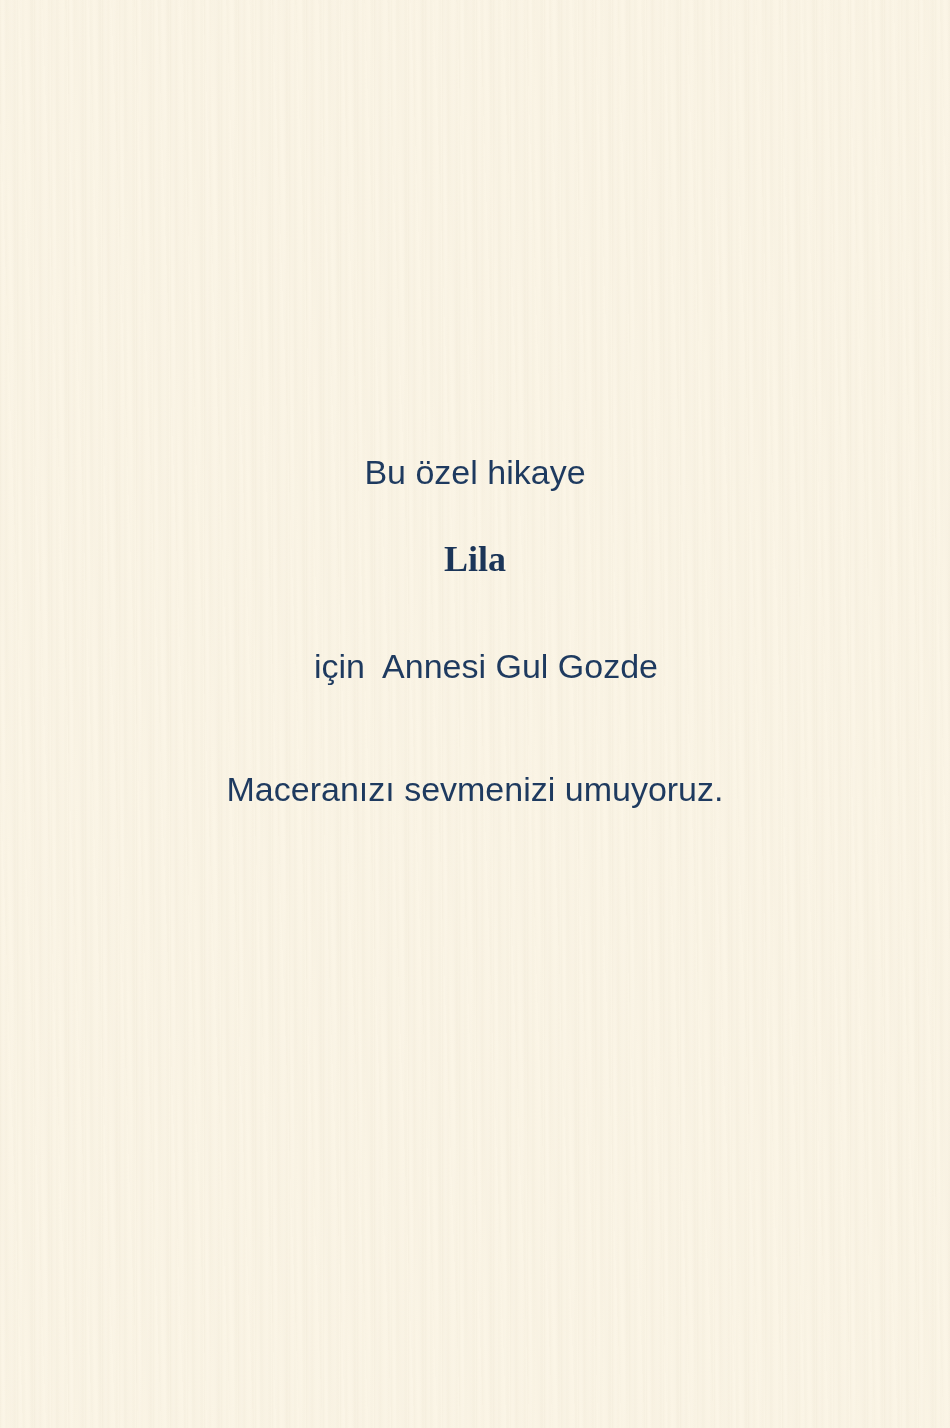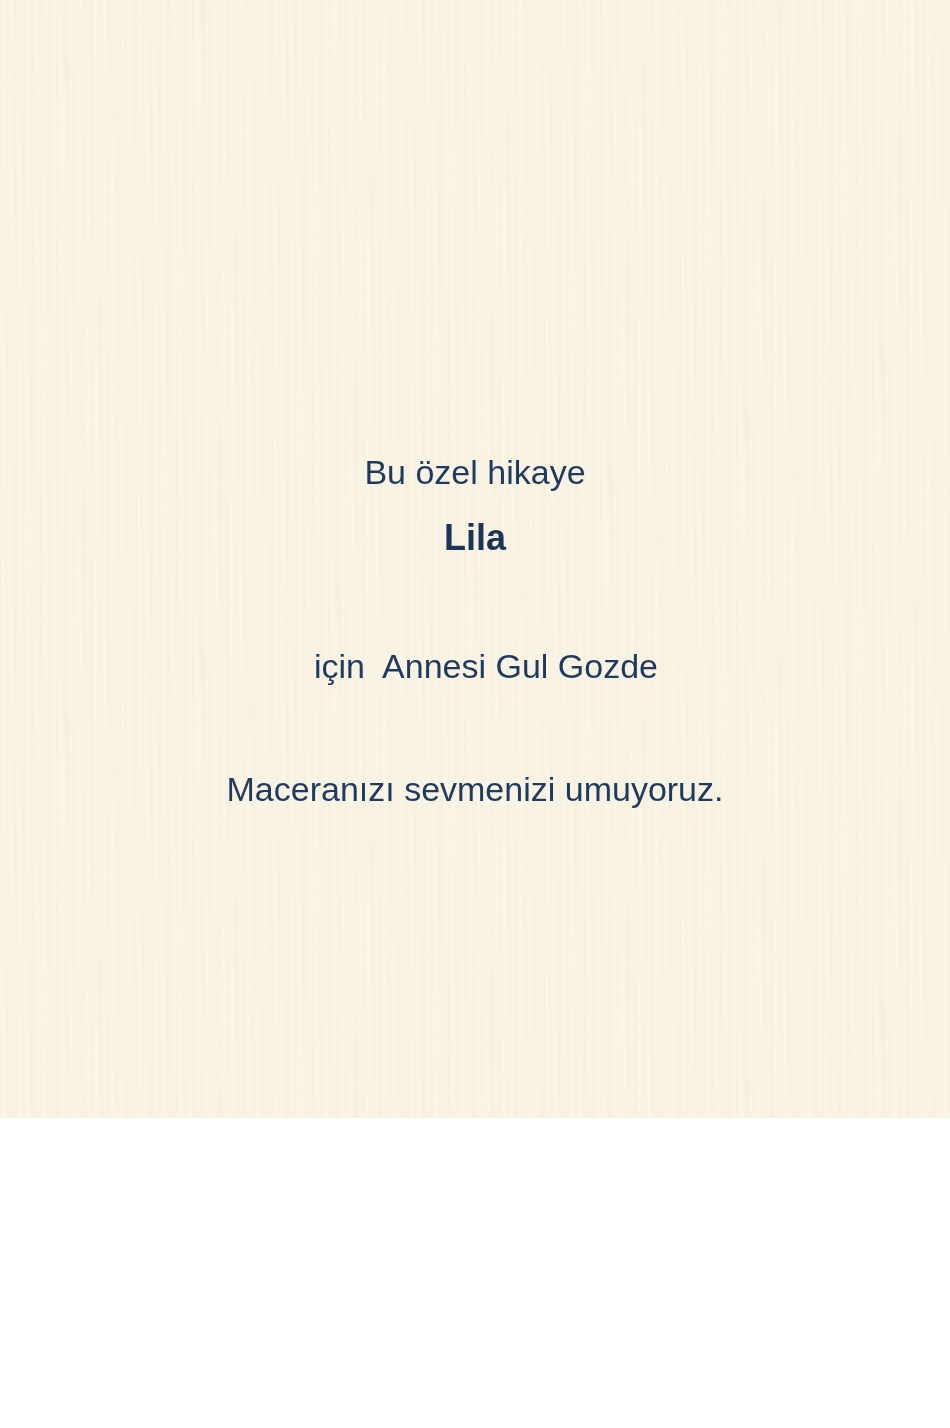--- a/index.html
+++ b/index.html
@@ -9,21 +9,21 @@
   }
   body {
     width: 950px;
     height: 1428px;
     overflow: hidden;
     font-family: "Liberation Sans", sans-serif;
   }
   .page {
     position: relative;
     width: 950px;
-    height: 1118px;
+    height: 1428px;
     background-color: #fbf5e6;
     
     background-image:
       repeating-linear-gradient(
         90deg,
         rgba(126, 108, 64, 0.030) 0px,
         rgba(126, 108, 64, 0.000) 2px,
         rgba(255, 255, 255, 0.035) 4px,
         rgba(126, 108, 64, 0.018) 6px,
         rgba(126, 108, 64, 0.000) 9px,
@@ -47,25 +47,26 @@
     margin: 0;
     text-align: center;
     white-space: pre-wrap; 
     font-size: 34px;
     line-height: 40px;
     font-weight: 400;
     color: #1e3a5f;
   }
   .intro-line   { top: 452px; }
   .child-name   {
-    top: 516px;
+    top: 537px;
     font-size: 36px;
     line-height: 44px;
     font-weight: 700;
     color: #1b3558;
+    font-family: Liberation Serif, serif;
   }
   .author-line-1 { top: 646px; padding-left: 11px; }
   .author-line-2 { top: 709px; }
   .closing-line  { top: 769px; }
 </style>
 </head>
 <body>
 
 <div class="page">
   <p class="line intro-line">Bu özel hikaye</p>

